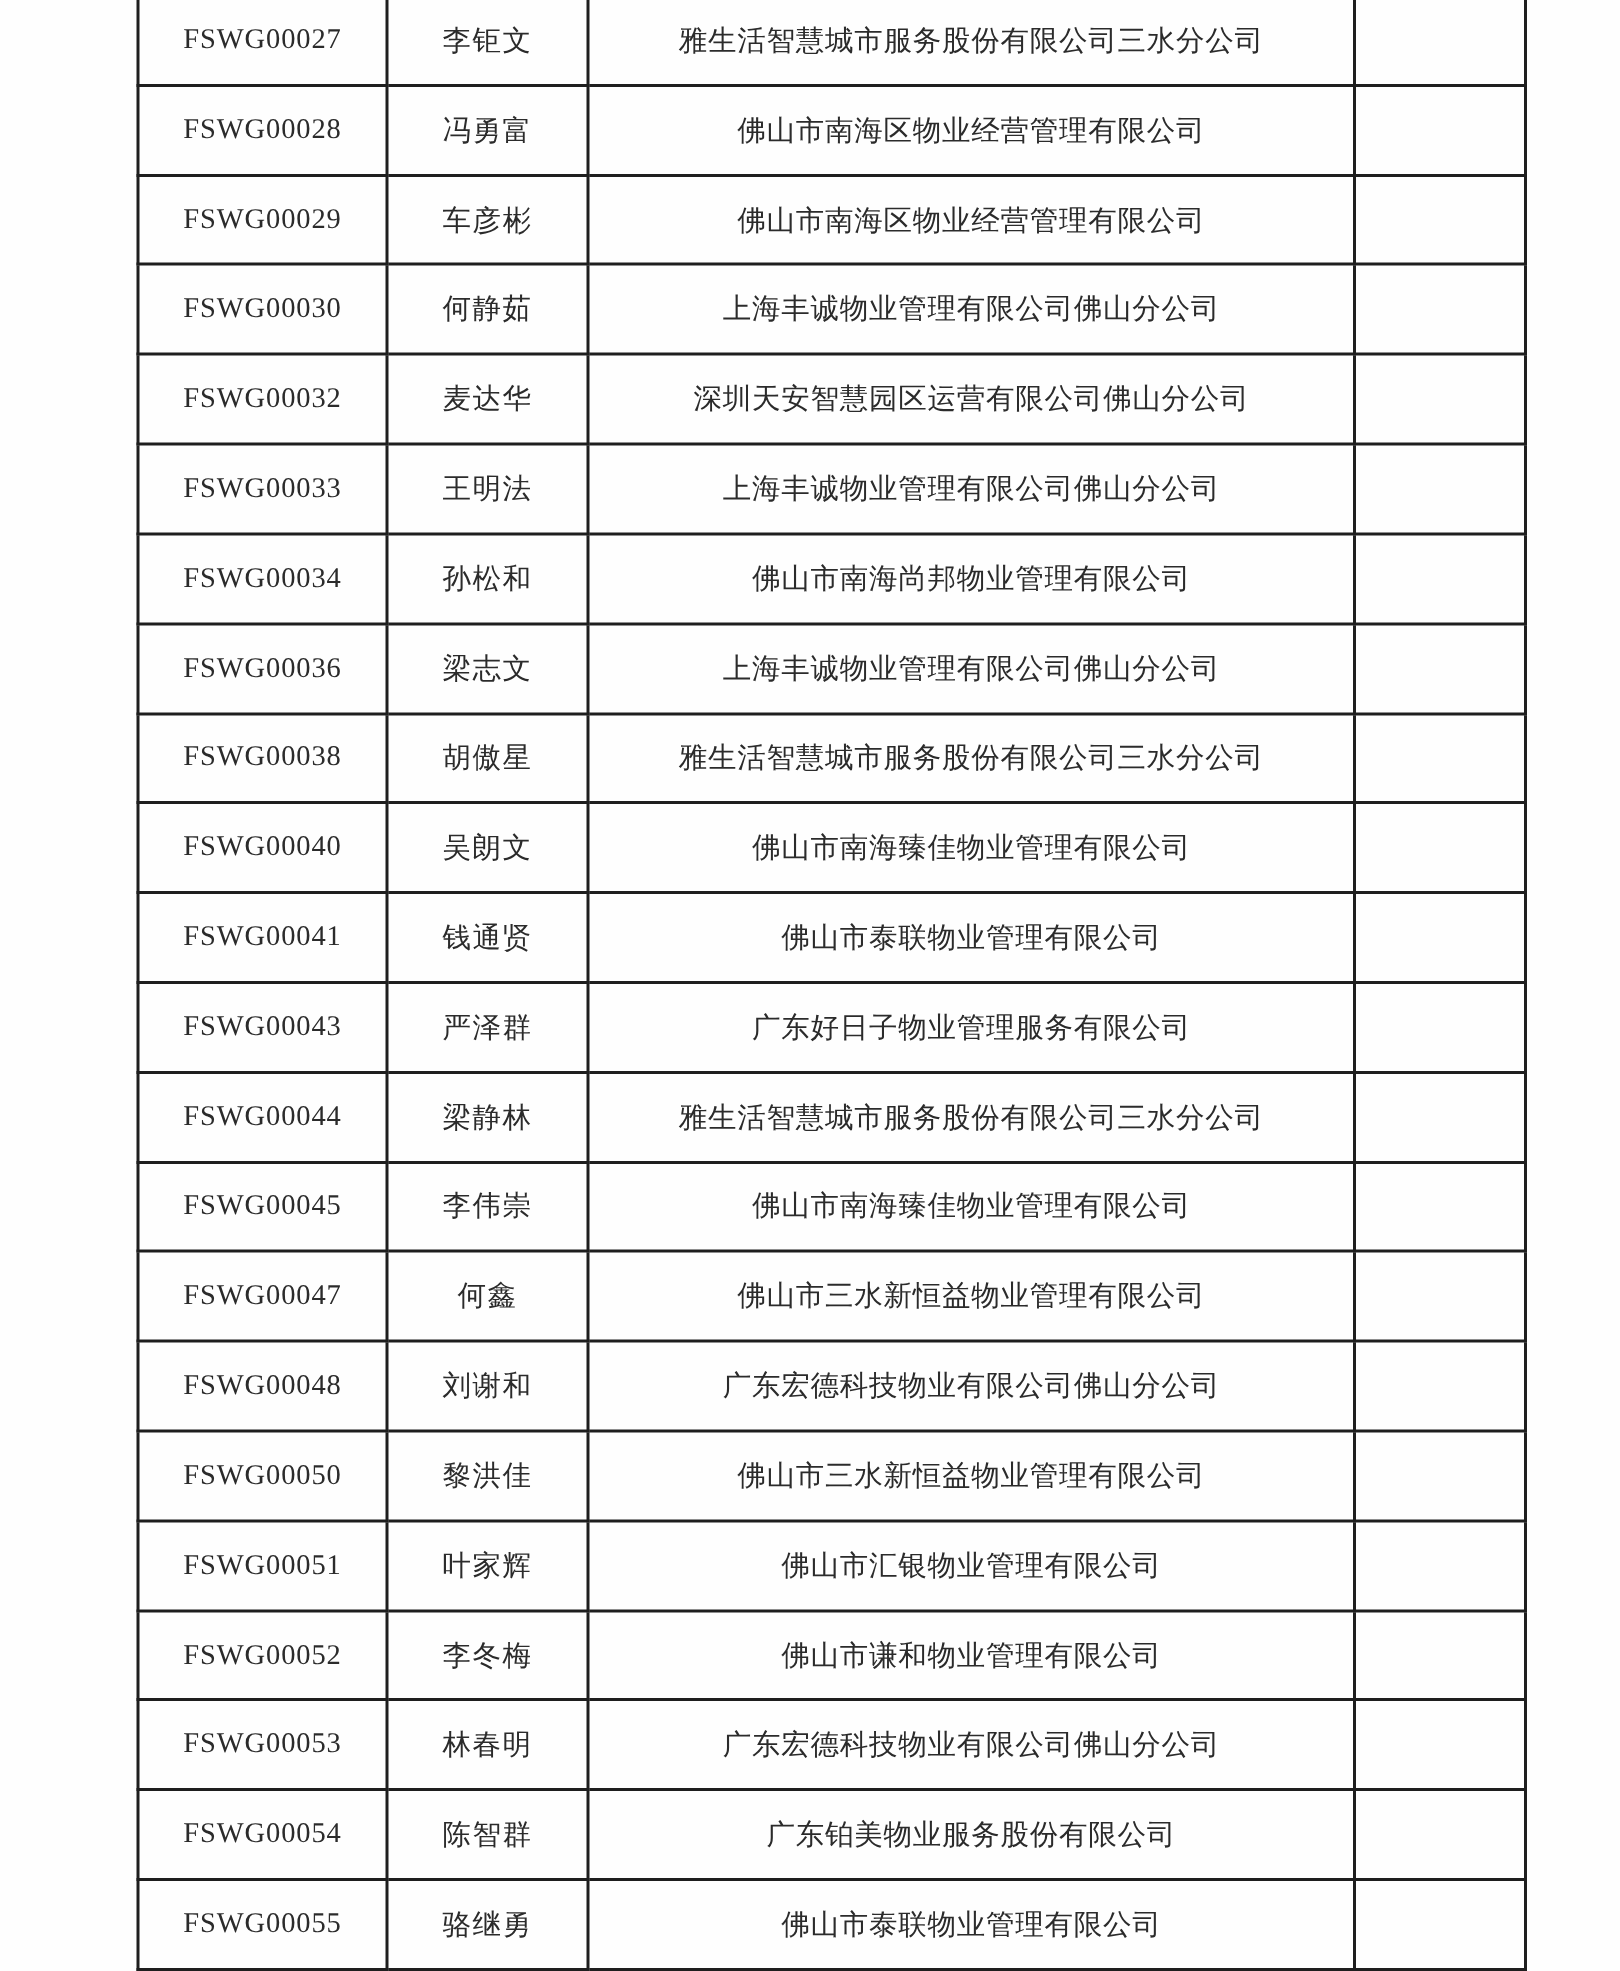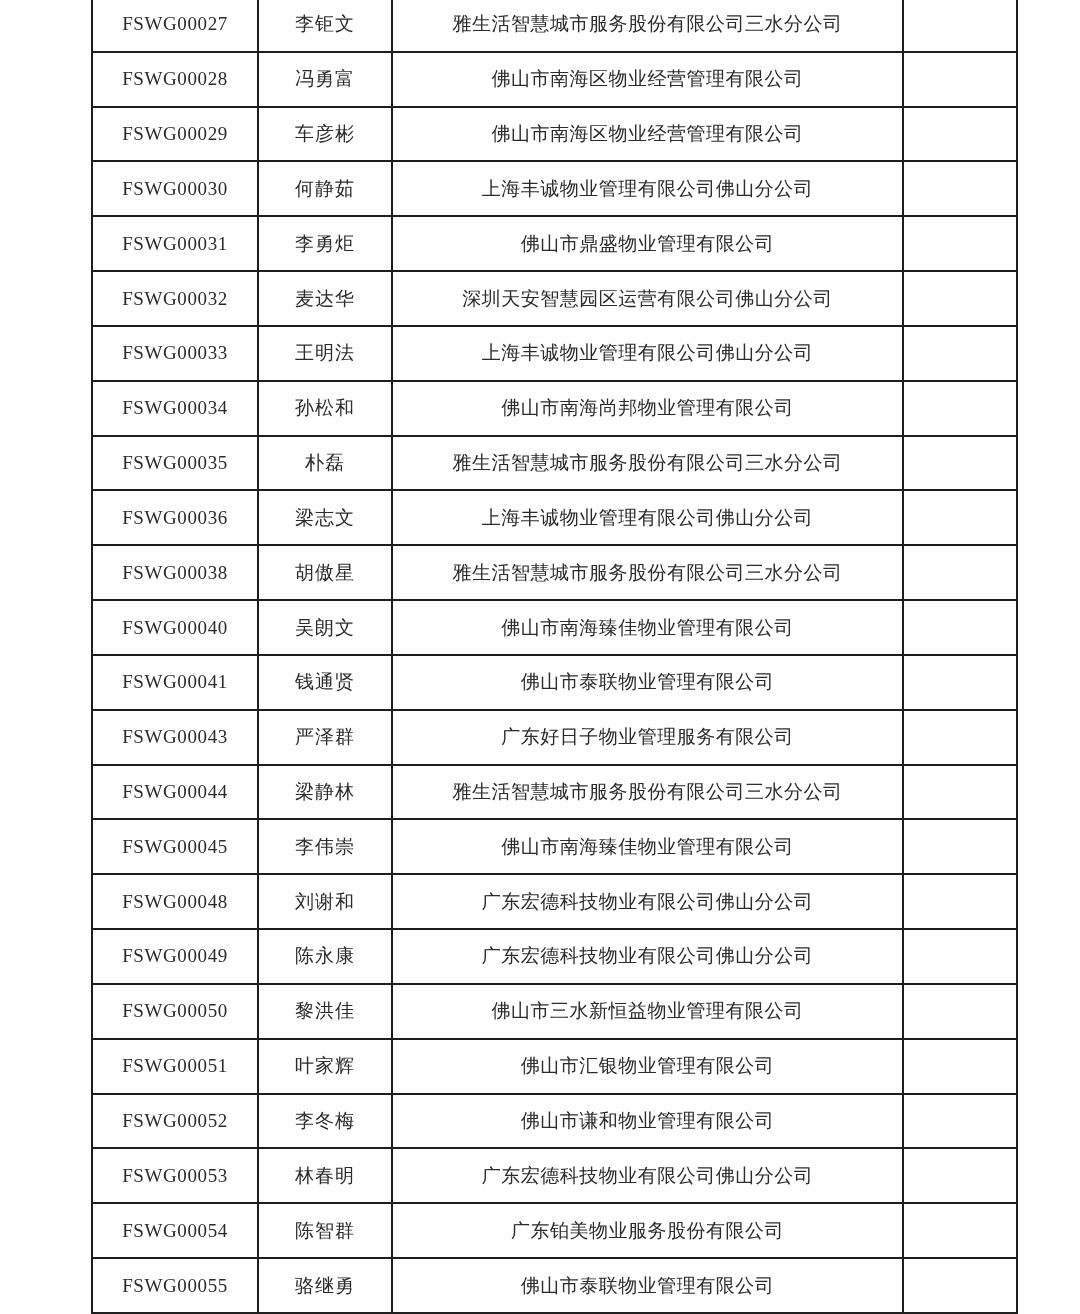--- a/index.html
+++ b/index.html
@@ -92,26 +92,20 @@
       <td class="c-remark"></td>
     </tr>
 
     <tr>
       <td class="c-id">FSWG00030</td>
       <td class="c-name">何静茹</td>
       <td class="c-company">上海丰诚物业管理有限公司佛山分公司</td>
       <td class="c-remark"></td>
     </tr>
 
-    <tr>
-      <td class="c-id">FSWG00031</td>
-      <td class="c-name">李勇炬</td>
-      <td class="c-company">佛山市鼎盛物业管理有限公司</td>
-      <td class="c-remark"></td>
-    </tr>
 
     <tr>
       <td class="c-id">FSWG00032</td>
       <td class="c-name">麦达华</td>
       <td class="c-company">深圳天安智慧园区运营有限公司佛山分公司</td>
       <td class="c-remark"></td>
     </tr>
 
     <tr>
       <td class="c-id">FSWG00033</td>
@@ -120,26 +114,20 @@
       <td class="c-remark"></td>
     </tr>
 
     <tr>
       <td class="c-id">FSWG00034</td>
       <td class="c-name">孙松和</td>
       <td class="c-company">佛山市南海尚邦物业管理有限公司</td>
       <td class="c-remark"></td>
     </tr>
 
-    <tr>
-      <td class="c-id">FSWG00035</td>
-      <td class="c-name">朴磊</td>
-      <td class="c-company">雅生活智慧城市服务股份有限公司三水分公司</td>
-      <td class="c-remark"></td>
-    </tr>
 
     <tr>
       <td class="c-id">FSWG00036</td>
       <td class="c-name">梁志文</td>
       <td class="c-company">上海丰诚物业管理有限公司佛山分公司</td>
       <td class="c-remark"></td>
     </tr>
 
 
     <tr>
@@ -180,34 +168,34 @@
     </tr>
 
     <tr>
       <td class="c-id">FSWG00045</td>
       <td class="c-name">李伟崇</td>
       <td class="c-company">佛山市南海臻佳物业管理有限公司</td>
       <td class="c-remark"></td>
     </tr>
 
 
+    <tr>
+      <td class="c-id">FSWG00047</td>
+      <td class="c-name">何鑫</td>
+      <td class="c-company">佛山市三水新恒益物业管理有限公司</td>
+      <td class="c-remark"></td>
+    </tr>
 
     <tr>
       <td class="c-id">FSWG00048</td>
       <td class="c-name">刘谢和</td>
       <td class="c-company">广东宏德科技物业有限公司佛山分公司</td>
       <td class="c-remark"></td>
     </tr>
 
-    <tr>
-      <td class="c-id">FSWG00049</td>
-      <td class="c-name">陈永康</td>
-      <td class="c-company">广东宏德科技物业有限公司佛山分公司</td>
-      <td class="c-remark"></td>
-    </tr>
 
     <tr>
       <td class="c-id">FSWG00050</td>
       <td class="c-name">黎洪佳</td>
       <td class="c-company">佛山市三水新恒益物业管理有限公司</td>
       <td class="c-remark"></td>
     </tr>
 
     <tr>
       <td class="c-id">FSWG00051</td>

